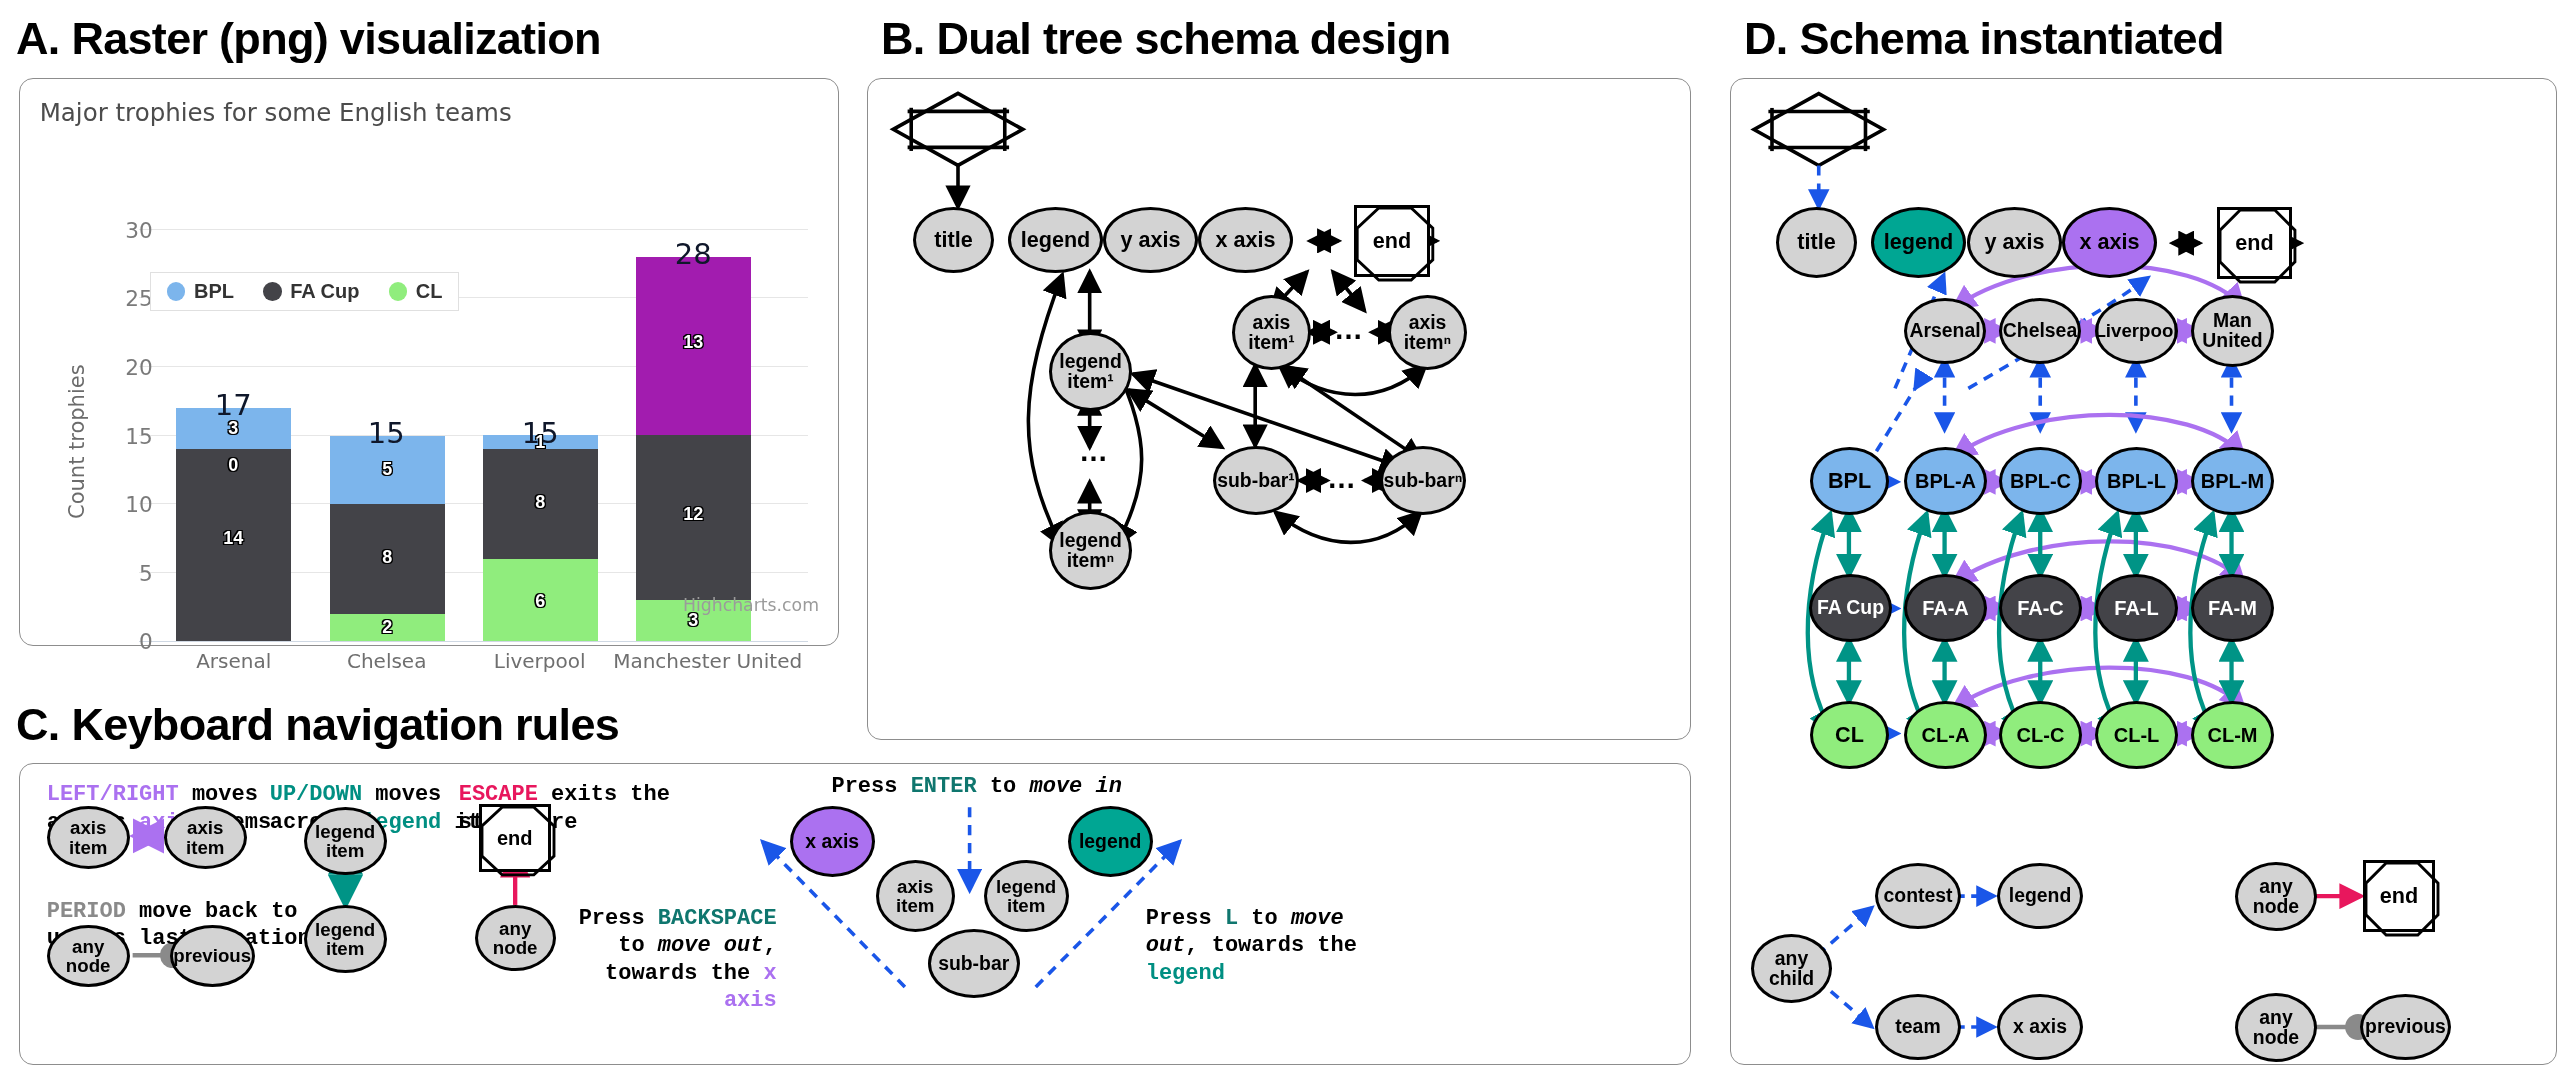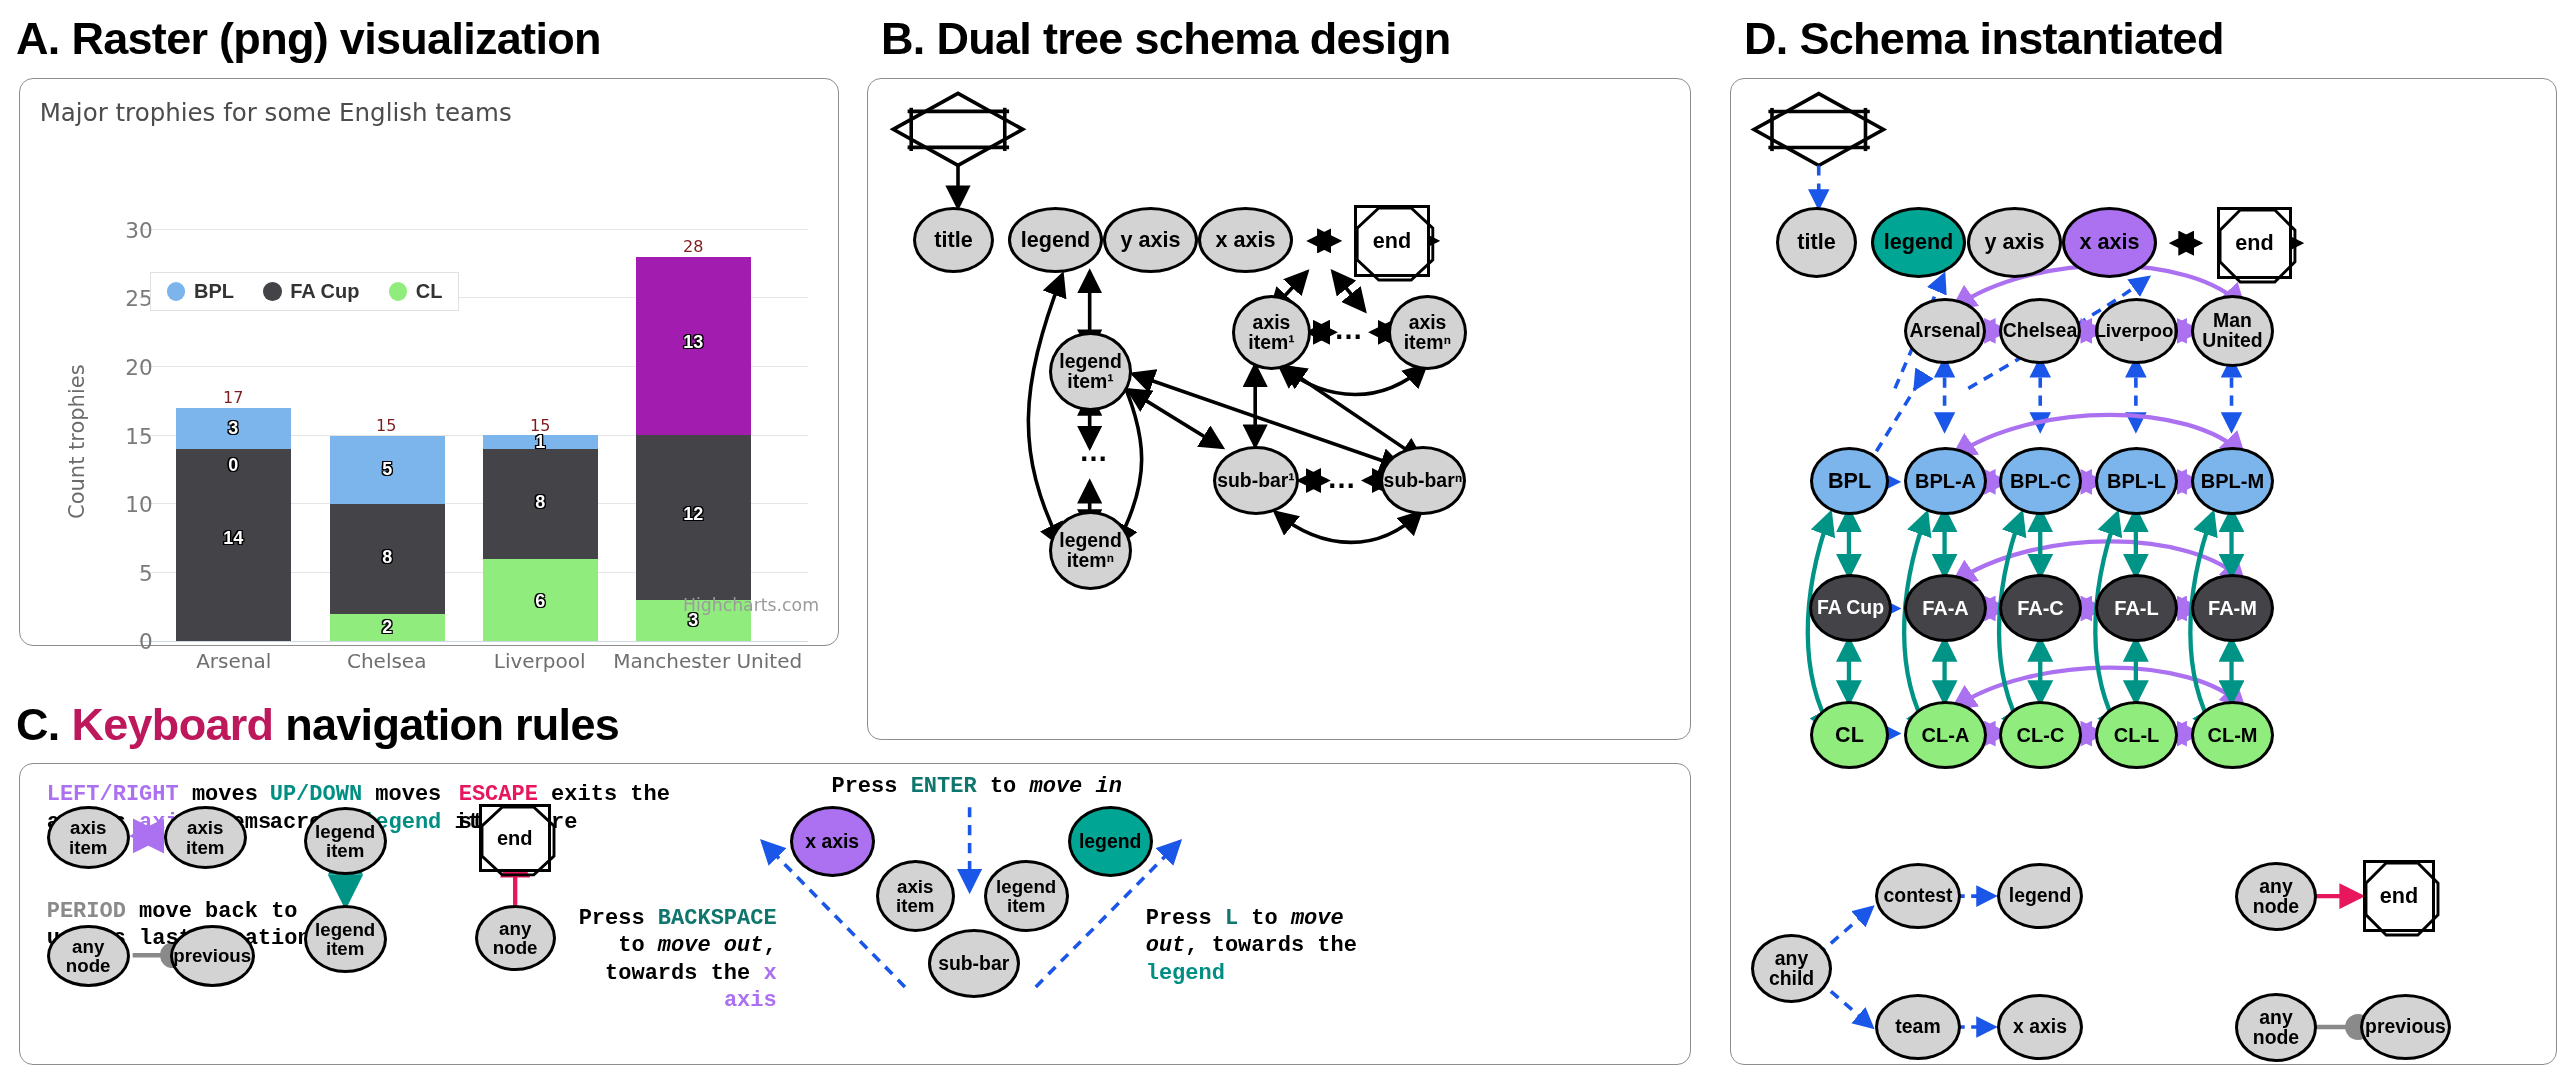--- a/index.html
+++ b/index.html
@@ -1,31 +1,31 @@
 <!DOCTYPE html>
 <html style="font-size:11.5px"><head>
 <meta charset="utf-8">
 <style>
   html,body{margin:0;padding:0;background:#fff;}
   body{width:2576px;height:1084px;position:relative;font-family:"Liberation Sans",sans-serif;}
   .panel-title{position:absolute;font-weight:bold;font-size:45px;letter-spacing:-0.7px;color:#000;white-space:nowrap;}
-  .kw-blue{color:#be185d;margin-top:6px;}
+  .kw-blue{color:#000000;margin-top:6px;}
   .box{position:absolute;border:1.4px solid #8d8d8d;border-radius:14px;background:#fff;box-sizing:border-box;}
   
   #panelA{left:18.7px;top:78px;width:820px;height:568px;}
   .chart-title{position:absolute;left:20px;top:18.7px;font-size:24.5px;color:#4c4c4c;font-family:"DejaVu Sans",sans-serif;}
   .plot{position:absolute;left:119px;top:150px;width:669px;height:412px;}
   .gridline{position:absolute;left:0;width:669px;height:0.7px;background:#e6e6e6;}
   .ytick{position:absolute;right:685px;font-size:21.6px;color:#7a7a7a;text-align:right;width:58px;font-family:"DejaVu Sans",sans-serif;}
   .ylab{position:absolute;font-size:21px;color:#6b6b6b;transform:rotate(-90deg);transform-origin:left top;white-space:nowrap;font-family:"DejaVu Sans",sans-serif;}
   .bar-col{position:absolute;bottom:0;width:115px;}
   .seg{position:absolute;left:0;width:100%;box-sizing:border-box;}
   .seg span{position:absolute;left:0;right:0;text-align:center;font-size:18px;font-weight:bold;color:#fff;
             text-shadow:-1.4px -1.4px 0 #000,1.4px -1.4px 0 #000,-1.4px 1.4px 0 #000,1.4px 1.4px 0 #000;}
-  .bartot{position:absolute;width:115px;text-align:center;font-size:16px;color:#7f1d1d;font-family:"DejaVu Sans",sans-serif;}
+  .bartot{position:absolute;width:115px;text-align:center;font-size:29px;color:#0f172a;font-family:"DejaVu Sans",sans-serif;}
   .xcat{position:absolute;text-align:center;font-size:20px;color:#6f6f6f;font-family:"DejaVu Sans",sans-serif;white-space:nowrap;}
   .legendbox{position:absolute;left:130px;top:193px;border:1.4px solid #e0e0e0;background:#fff;padding:7.2px 16px;display:flex;gap:29px;align-items:center;}
   .lg{display:flex;align-items:center;gap:8.6px;font-size:20px;font-weight:bold;color:#333;}
   .lgdot{width:18.7px;height:18.7px;border-radius:50%;}
   .credit{position:absolute;right:18.7px;bottom:30px;font-size:17.3px;color:#9b9b9b;font-family:"DejaVu Sans",sans-serif;}
   
   .nd{position:absolute;border:3.6px solid #000;border-radius:50%;background:#d3d3d3;display:flex;
       align-items:center;justify-content:center;text-align:center;font-weight:bold;color:#000;
       line-height:1.02;box-sizing:border-box;}
   .nd.teal{background:#00a693;}

